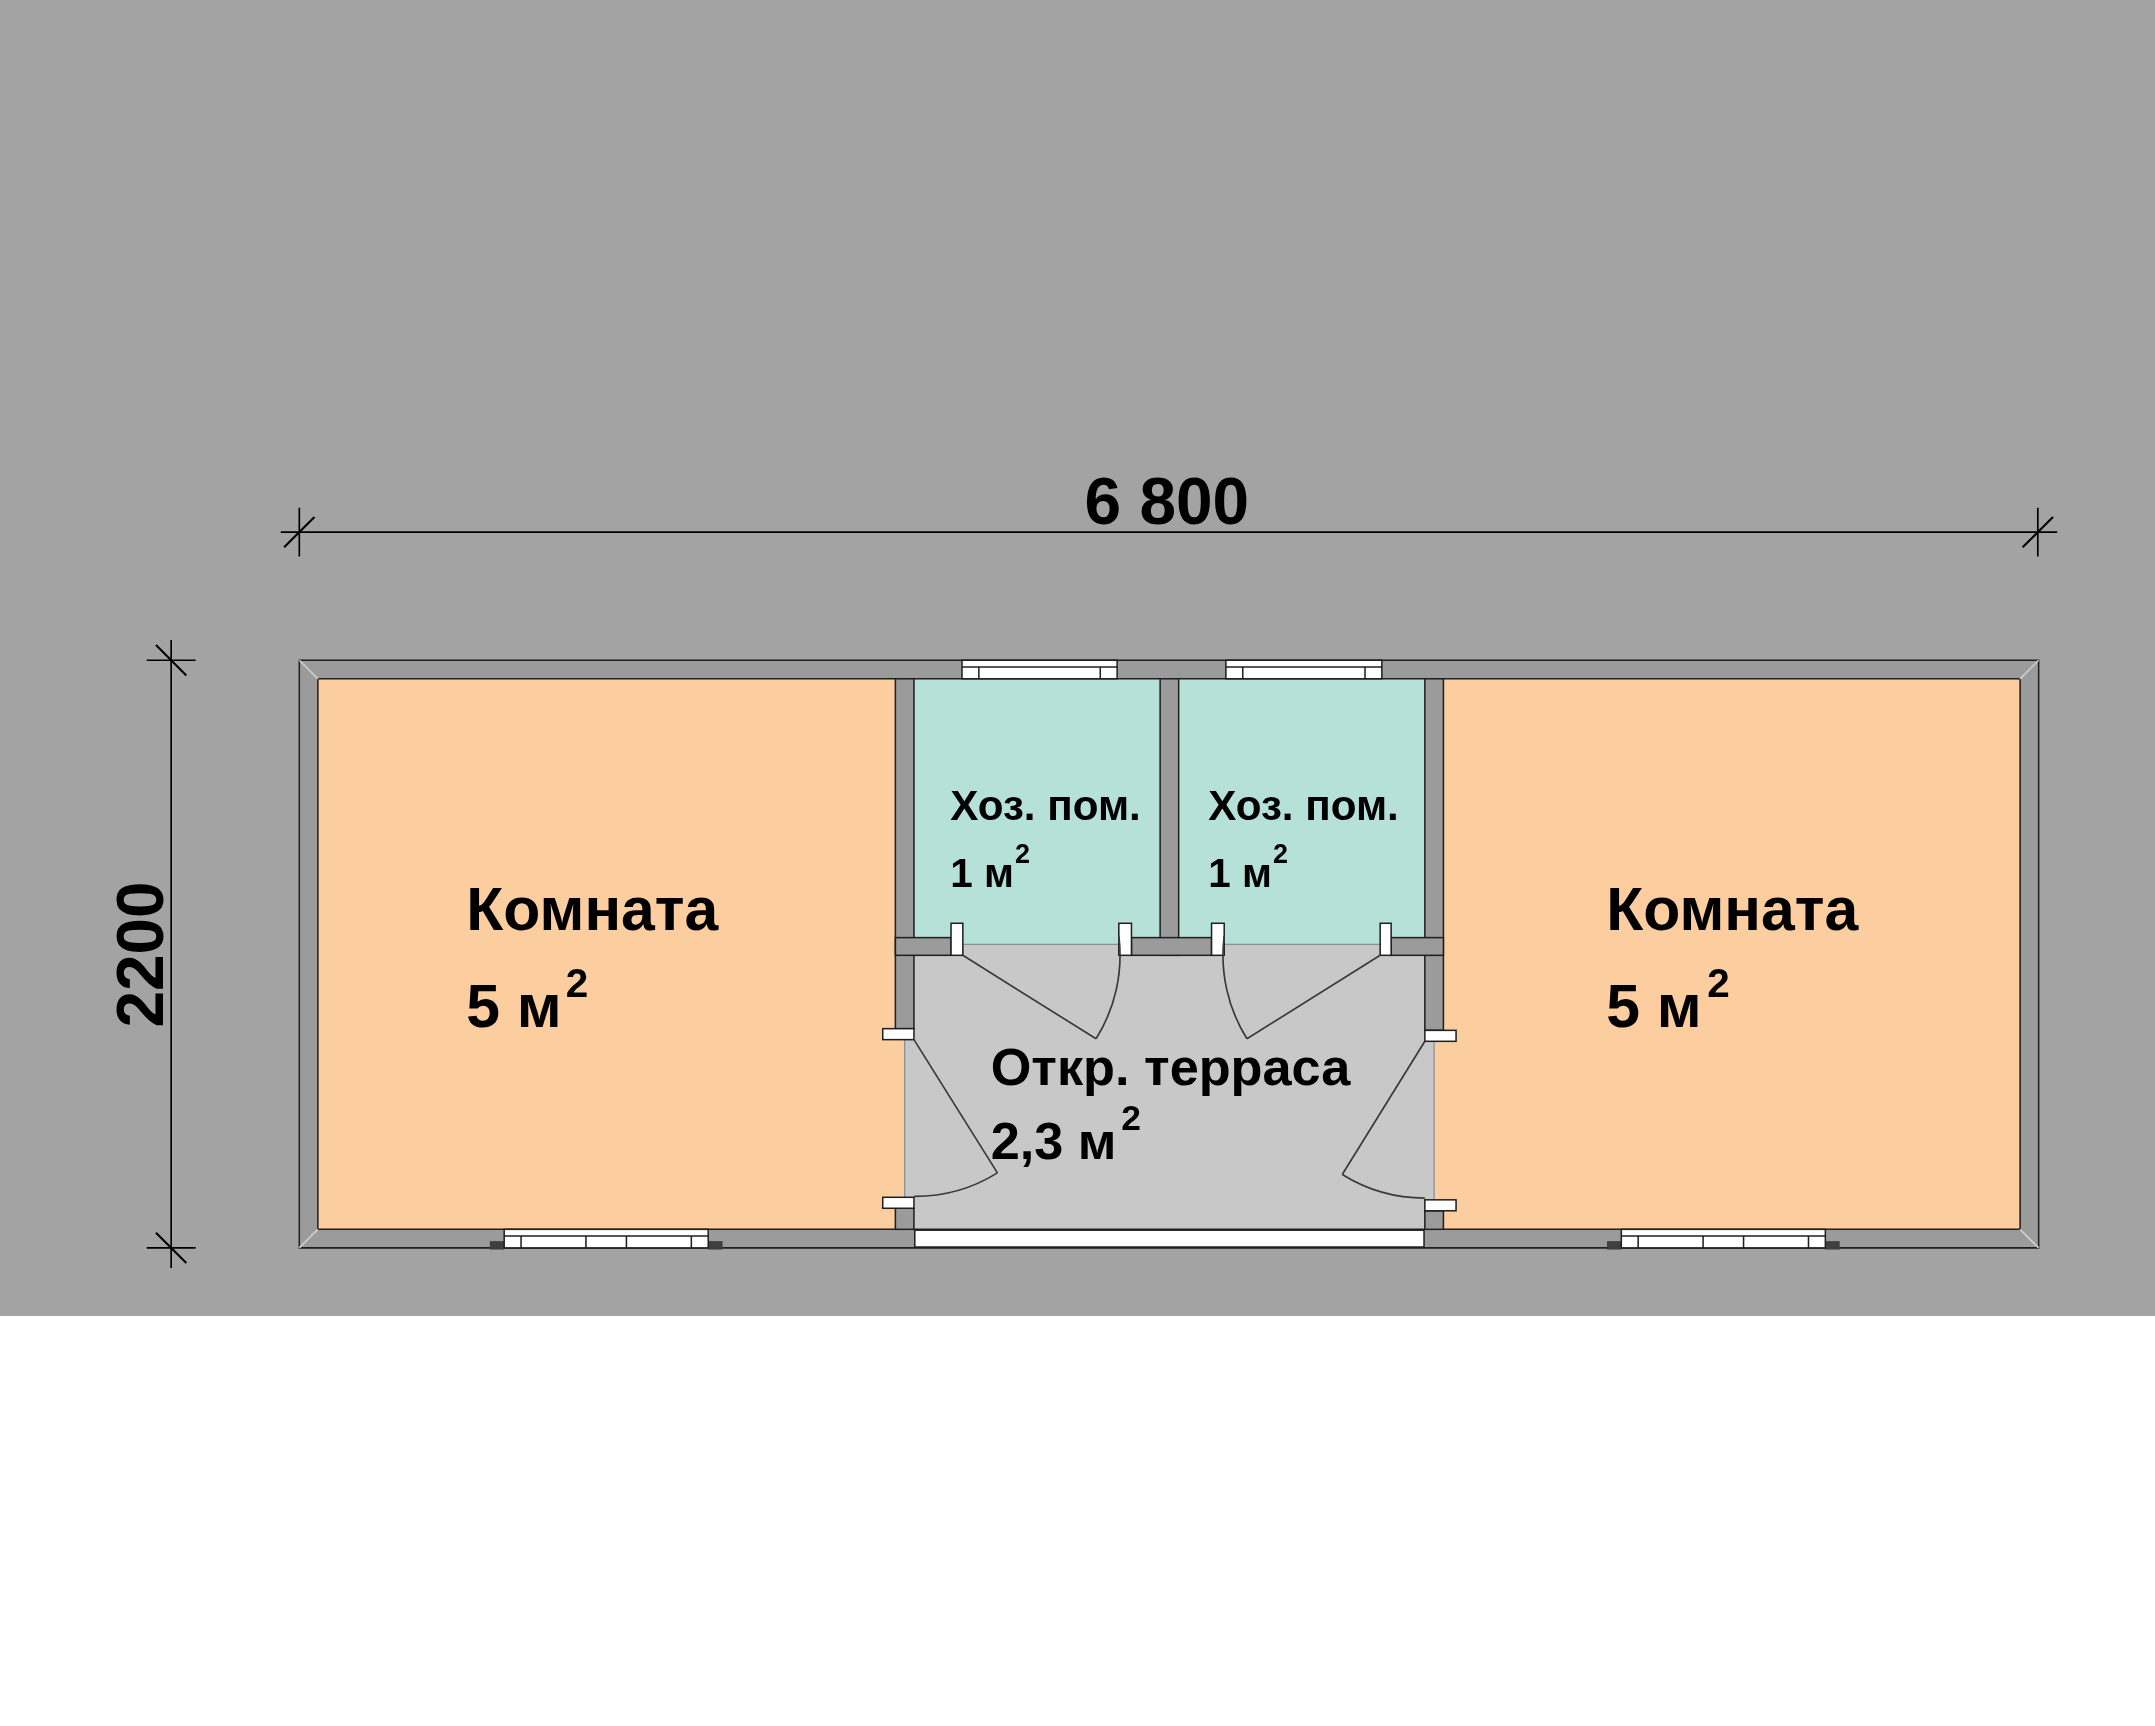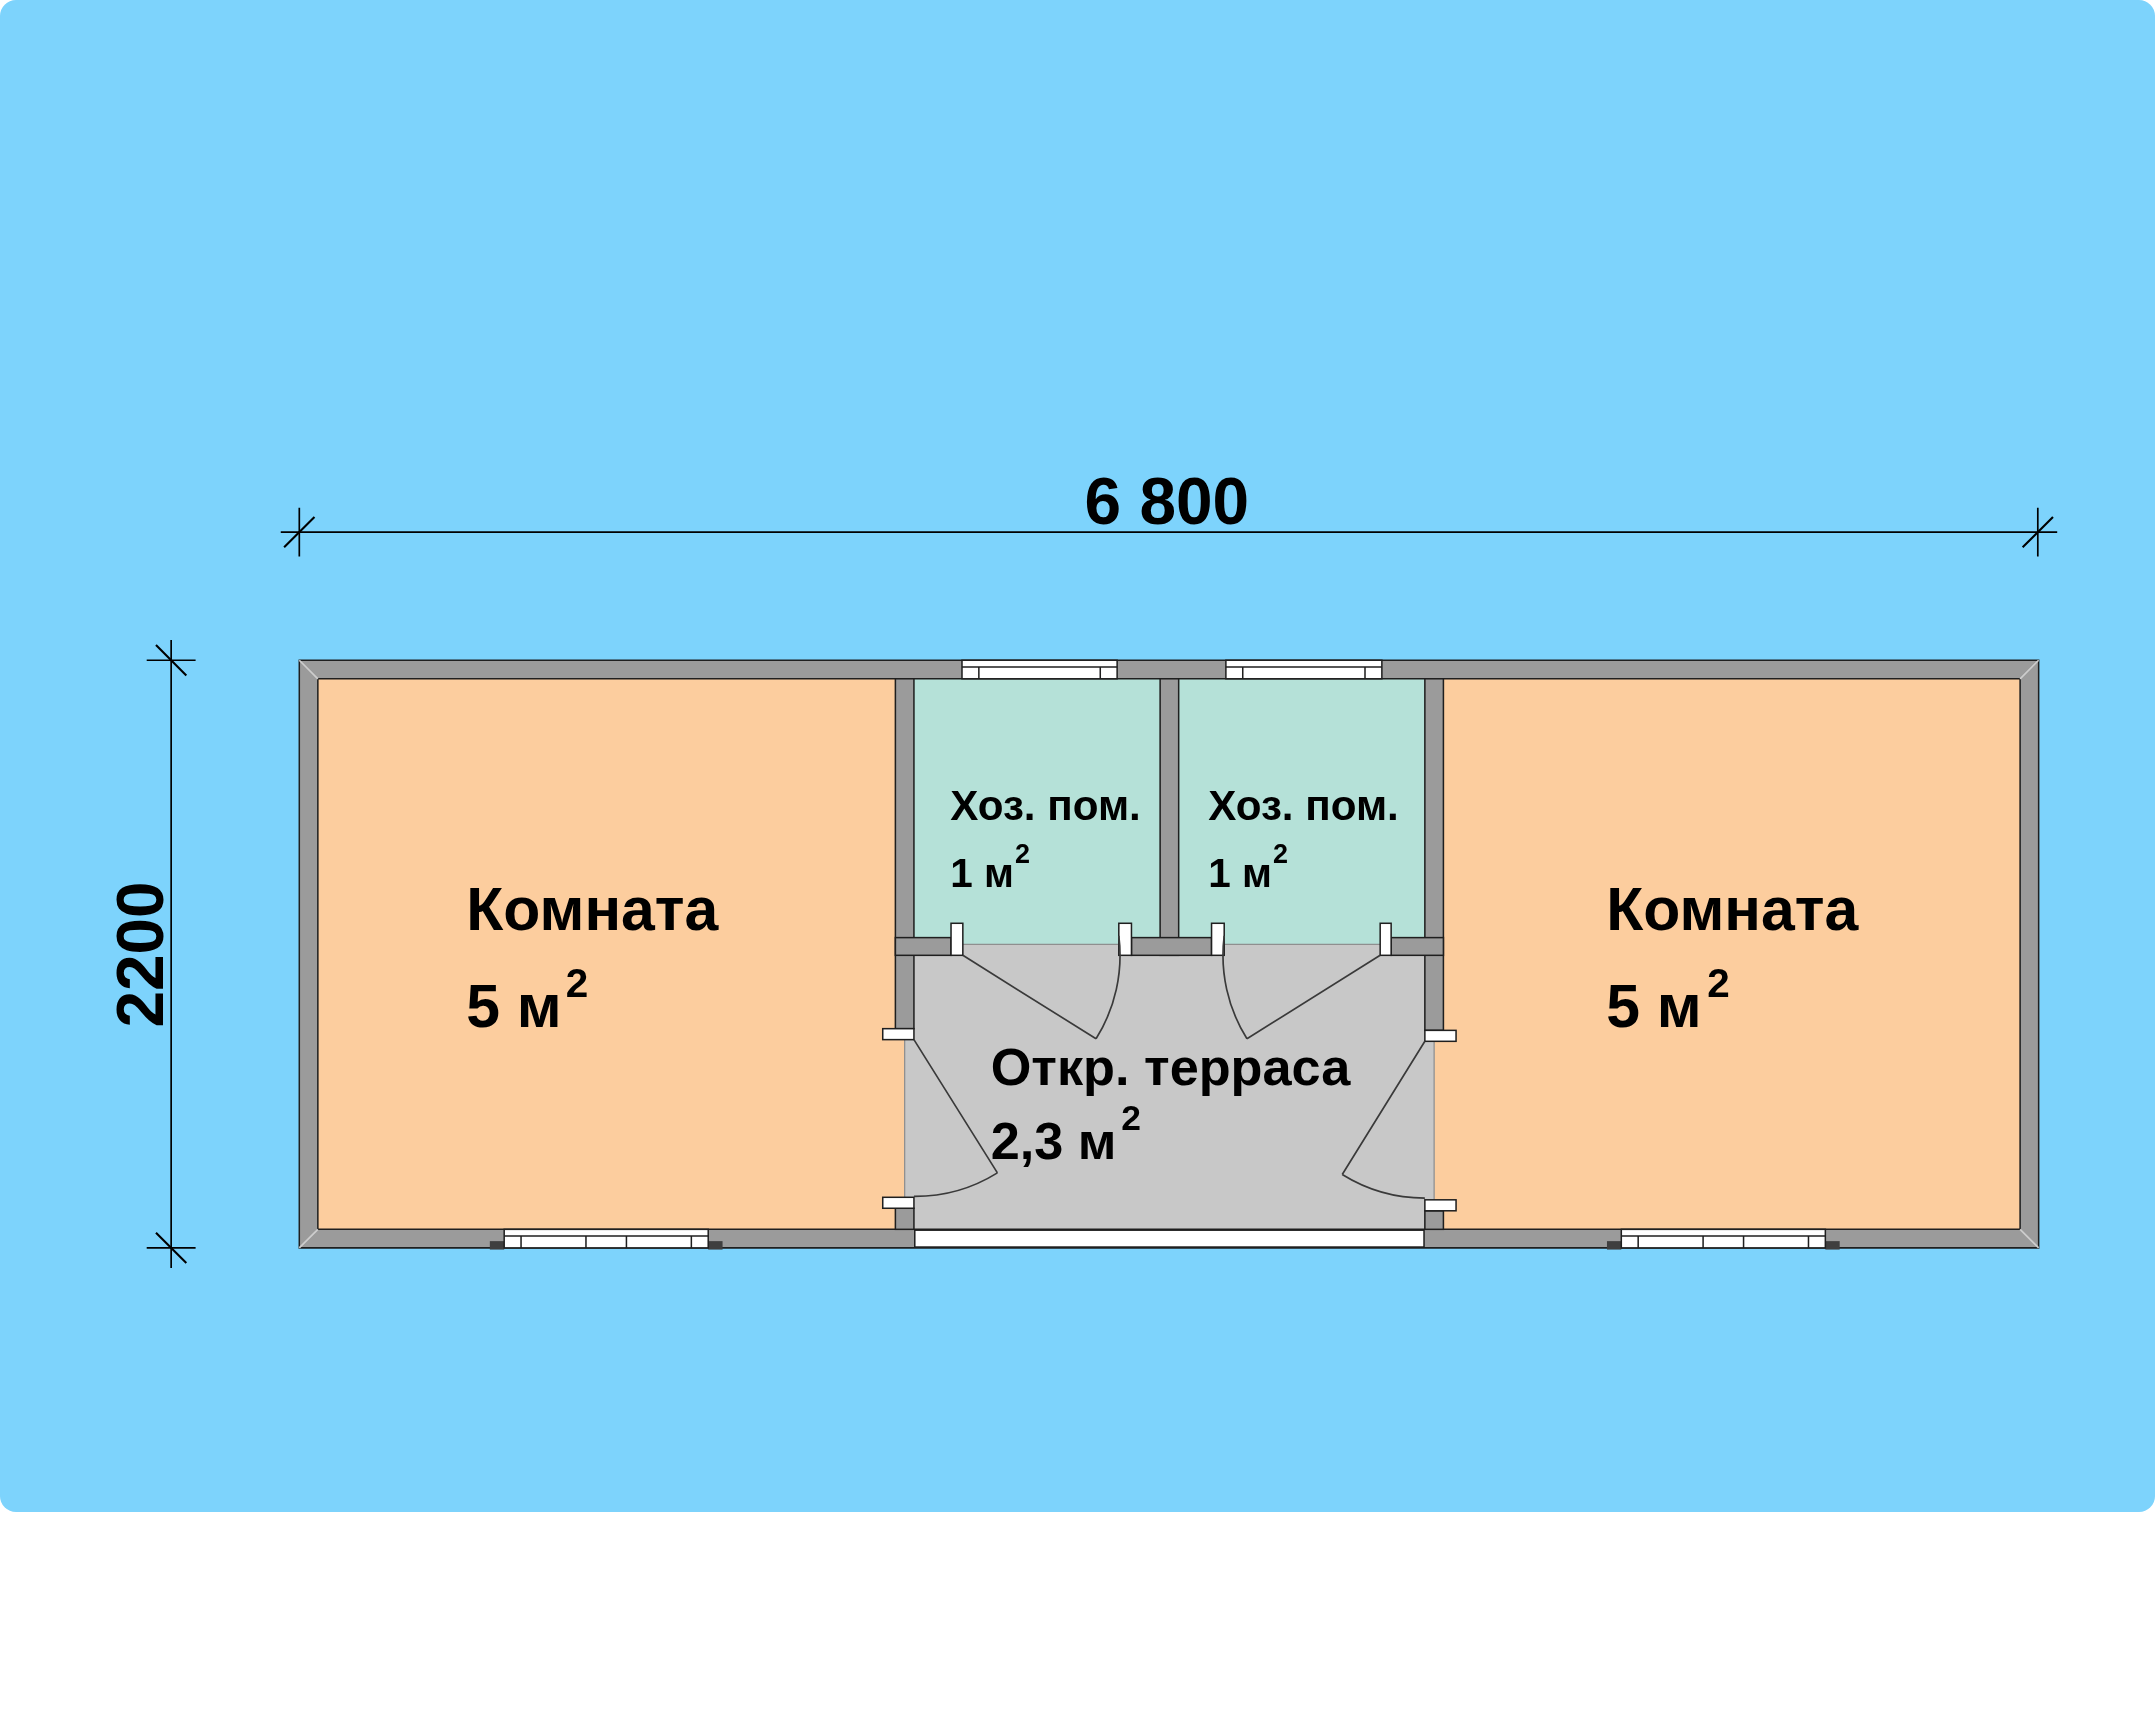--- a/index.html
+++ b/index.html
@@ -1,17 +1,17 @@
 <!DOCTYPE html>
 <html style="font-size:13.5px"><head>
 <meta charset="utf-8">
 <style>
   html,body{margin:0;padding:0;background:#ffffff;}
   body{font-family:"Liberation Sans", sans-serif;}
-  .canvas{position:relative;width:2155px;height:1512px;background:#7dd3fc;overflow:hidden;border-radius:16px;}
+  .canvas{position:relative;width:2155px;height:1316px;background:#a3a3a3;overflow:hidden;}
   svg{display:block;}
   text{fill:#000;font-family:"Liberation Sans", sans-serif;font-weight:bold;}
   .t-room{font-size:72px;}
   .t-room-sup{font-size:48px;}
   .t-util{font-size:50px;}
   .t-util-area{font-size:48px;}
   .t-util-sup{font-size:32px;}
   .t-terr{font-size:62px;}
   .t-terr-sup{font-size:42px;}
   .t-dim{font-size:78px;}

